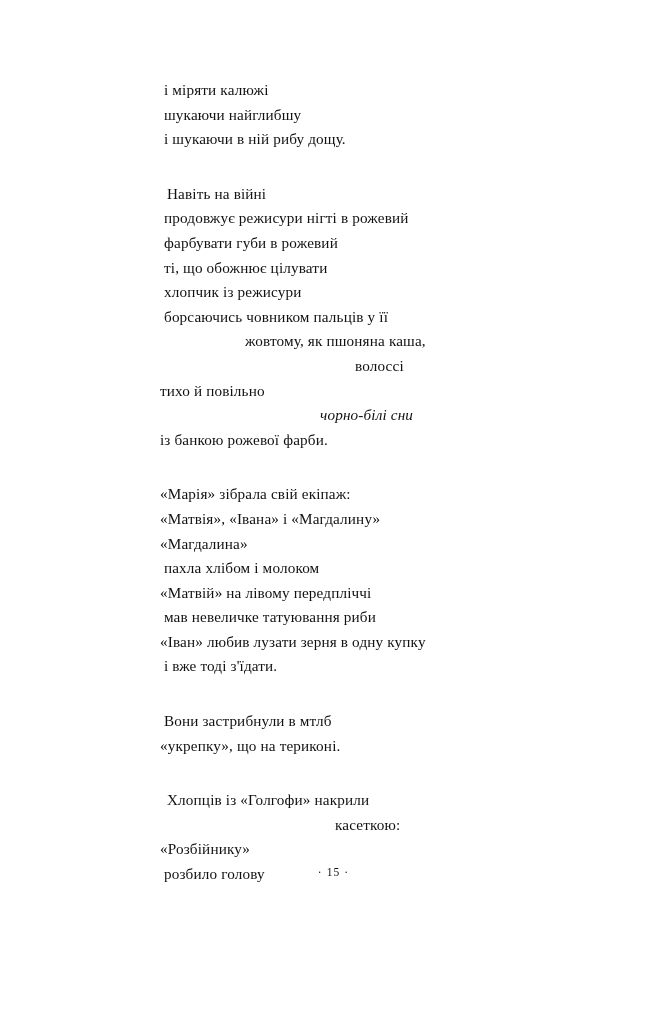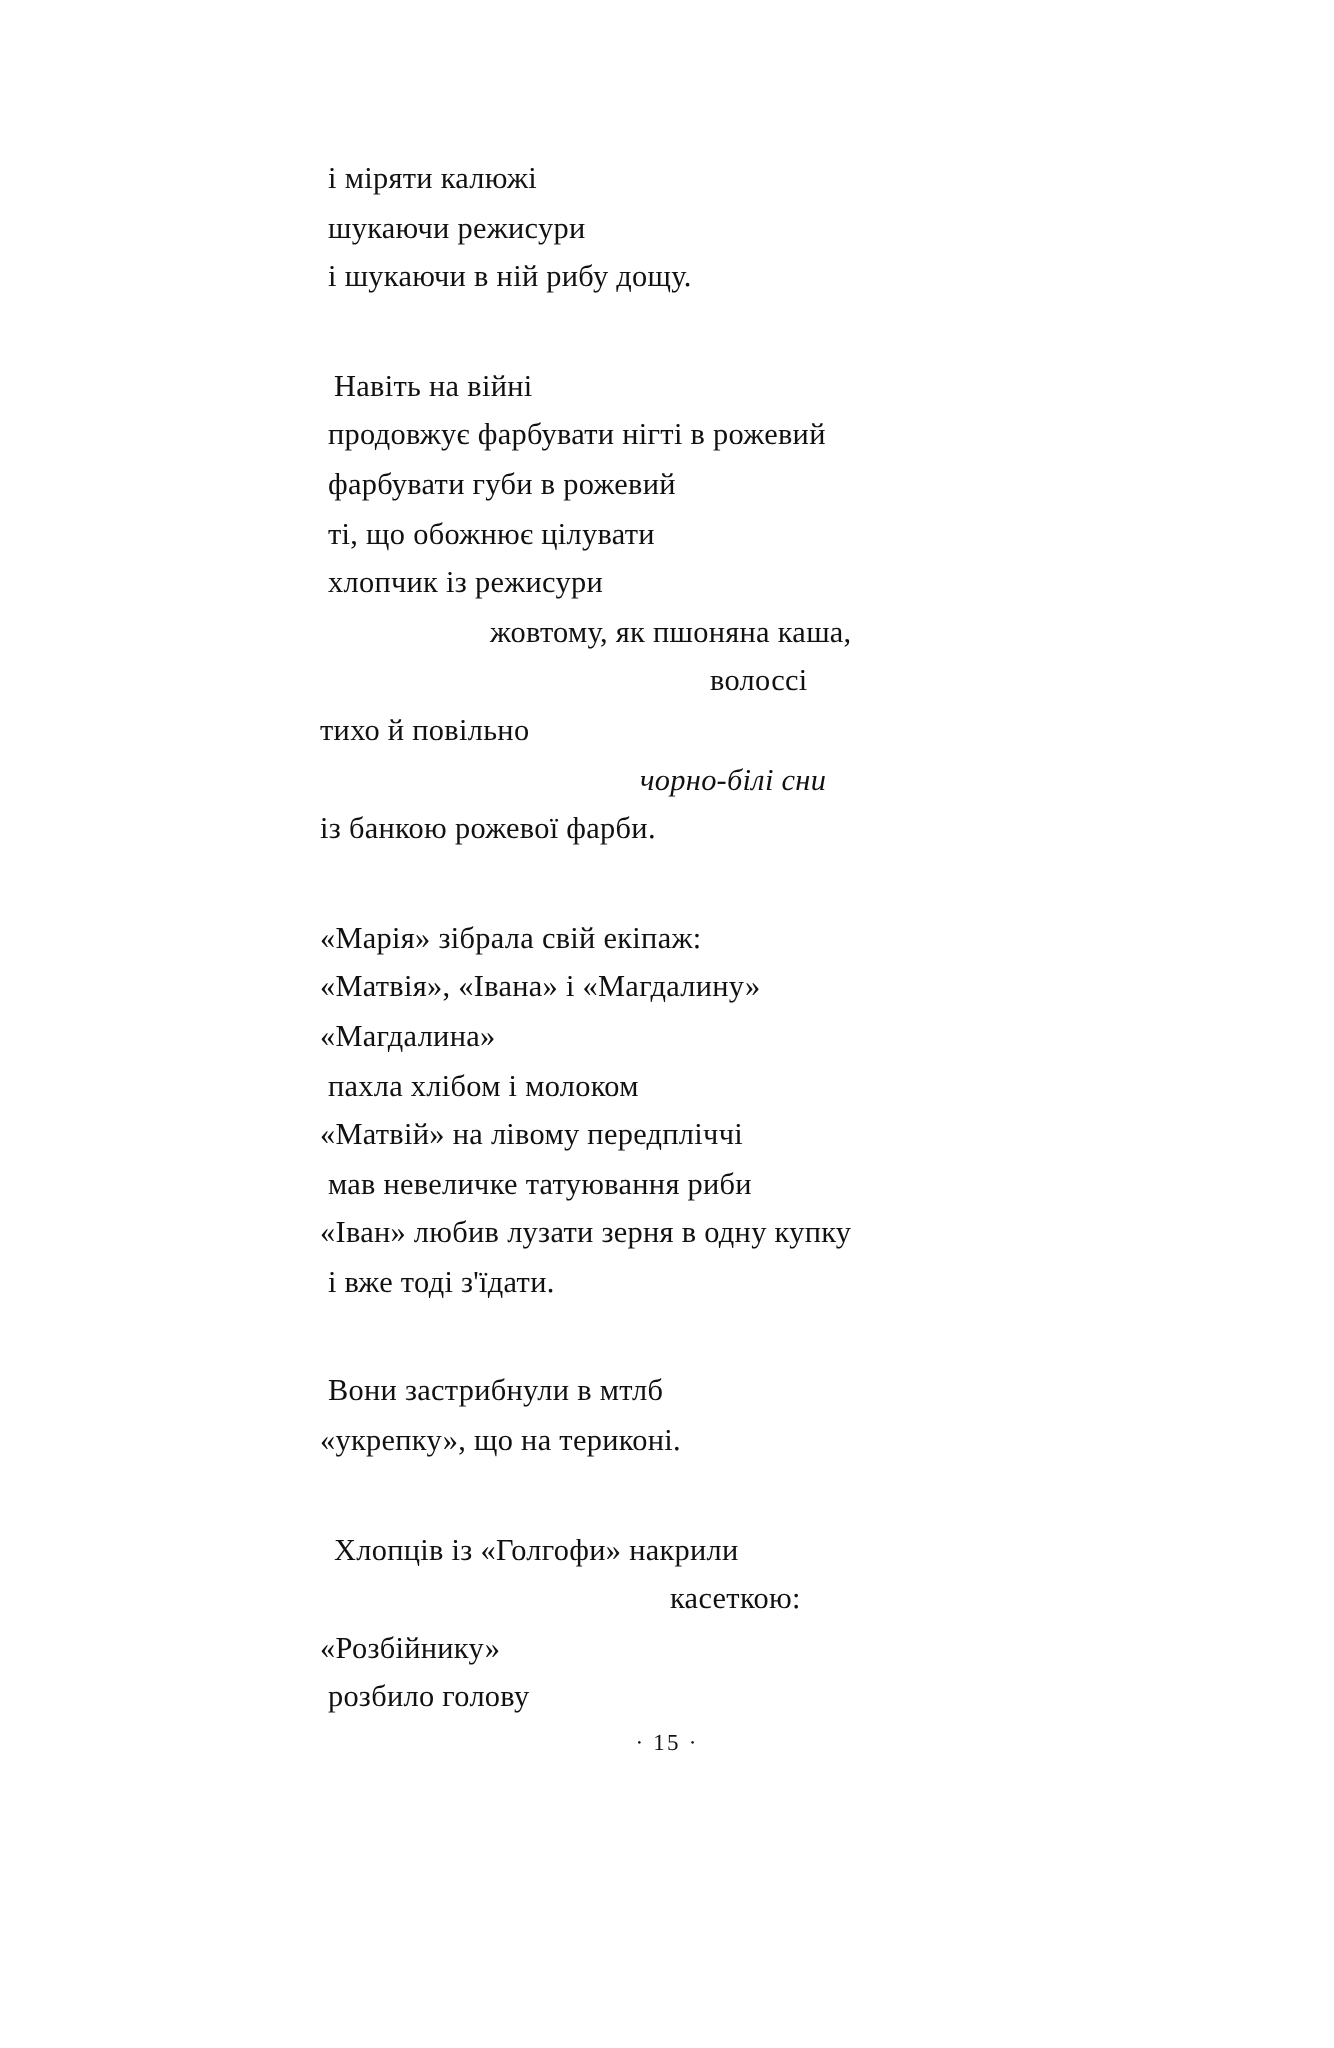--- a/index.html
+++ b/index.html
@@ -65,29 +65,30 @@
     color: #111111;
   }
 </style>
 </head>
 <body>
 
 <div class="page">
   <div class="poem">
       <div class="stanza">
         <div class="line i0">і міряти калюжі</div>
-        <div class="line i0">шукаючи режисури</div>
+        <div class="line i0">шукаючи найглибшу</div>
         <div class="line i0">і шукаючи в ній рибу дощу.</div>
       </div>
       <div class="stanza">
         <div class="line i1">Навіть на війні</div>
-        <div class="line i0">продовжує фарбувати нігті в рожевий</div>
+        <div class="line i0">продовжує режисури нігті в рожевий</div>
         <div class="line i0">фарбувати губи в рожевий</div>
         <div class="line i0">ті, що обожнює цілувати</div>
         <div class="line i0">хлопчик із режисури</div>
+        <div class="line i0">борсаючись човником пальців у її</div>
         <div class="line ir1">жовтому, як пшоняна каша,</div>
         <div class="line ir2">волоссі</div>
         <div class="line i4">тихо й повільно</div>
         <div class="line ir3">чорно-білі сни</div>
         <div class="line i4">із банкою рожевої фарби.</div>
       </div>
       <div class="stanza">
         <div class="line i4">«Марія» зібрала свій екіпаж:</div>
         <div class="line i4">«Матвія», «Івана» і «Магдалину»</div>
         <div class="line i4">«Магдалина»</div>

